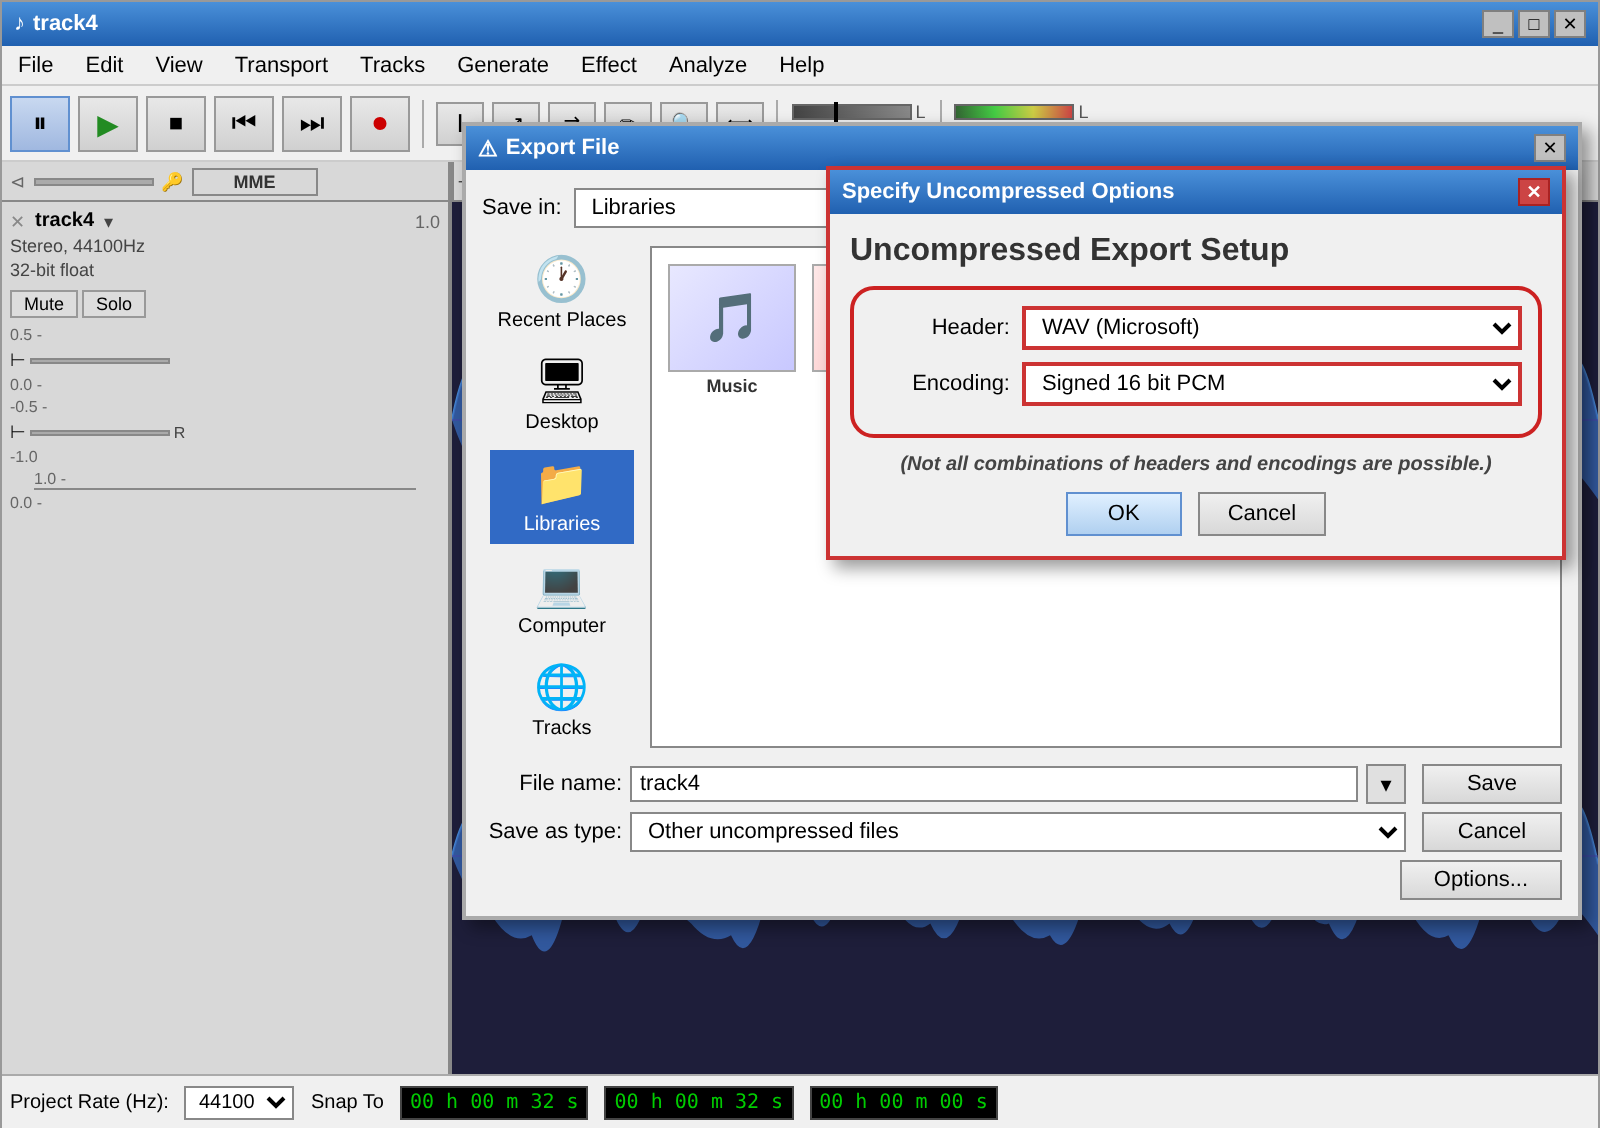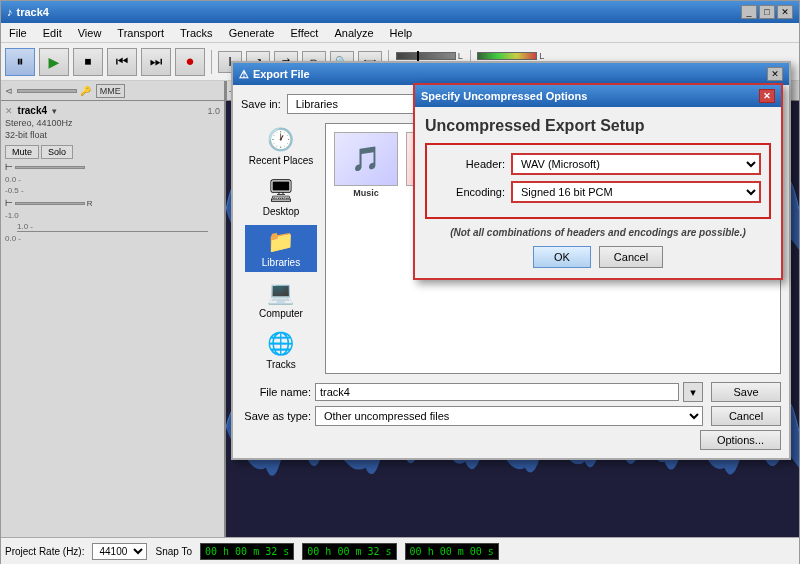--- a/index.html
+++ b/index.html
@@ -165,21 +165,21 @@
     </div>
   </div>
 
   <div style="display:flex; flex-direction:column; height: calc(564px - 22px - 20px - 38px - 28px); position:relative;">
 
     <div class="ruler-area">
       <div class="ruler-left">
         <span style="font-size:9px;color:#666;">⊲</span>
         <div style="width:60px;height:4px;background:#aaa;border:1px solid #888;margin:0 4px;"></div>
         <span style="font-size:9px;color:#666;">🔑</span>
-        <span style="font-size:9px;margin-left:4px;color:#333;border:1px solid #888;padding:1px 3px;">MME</span>
+        <span style="font-size:9px;margin-left:4px;color:#333;border:1px solid #888;padding:1px 20px;font-weight:bold;">MME</span>
       </div>
       <div class="ruler-right">
         <span class="ruler-tick">-30</span>
         <span class="ruler-tick">0</span>
       </div>
     </div>
 
     <div class="track-row" style="flex:1; overflow:hidden;">
 
       <div class="track-controls-panel">
@@ -190,20 +190,21 @@
           <span style="margin-left:auto;font-size:9px;color:#666;">1.0</span>
         </div>
         <div class="track-info">
           <div>Stereo, 44100Hz</div>
           <div>32-bit float</div>
         </div>
         <div class="track-buttons">
           <button class="mute-btn">Mute</button>
           <button class="solo-btn">Solo</button>
         </div>
+        <div style="font-size:8px;color:#666;margin:2px 0;">0.5 -</div>
         <div class="track-gain">
           <span style="font-size:9px;">⊢</span>
           <div class="gain-slider"></div>
         </div>
         <div style="font-size:8px;color:#666;margin:2px 0;">0.0 -</div>
         <div style="font-size:8px;color:#666;margin:2px 0;">-0.5 -</div>
         <div class="track-gain">
           <span style="font-size:9px;">⊢</span>
           <div class="pan-slider"></div>
           <span style="font-size:8px;color:#444;">R</span>
@@ -329,21 +330,21 @@
     </div>
 
     <div class="options-dialog">
       <div class="options-title-bar">
         <span class="options-title-text">Specify Uncompressed Options</span>
         <div class="options-close-btn">✕</div>
       </div>
       <div class="options-body">
         <div class="options-section-title">Uncompressed Export Setup</div>
 
-        <div style="border:2px solid #cc2222;border-radius:0;padding:8px;margin-bottom:4px;">
+        <div style="border:2px solid #cc2222;border-radius:12px;padding:8px;margin-bottom:4px;">
           <div class="options-row">
             <label>Header:</label>
             <select class="options-select">
               <option>WAV (Microsoft)</option>
             </select>
           </div>
           <div class="options-row">
             <label>Encoding:</label>
             <select class="options-select">
               <option>Signed 16 bit PCM</option>

